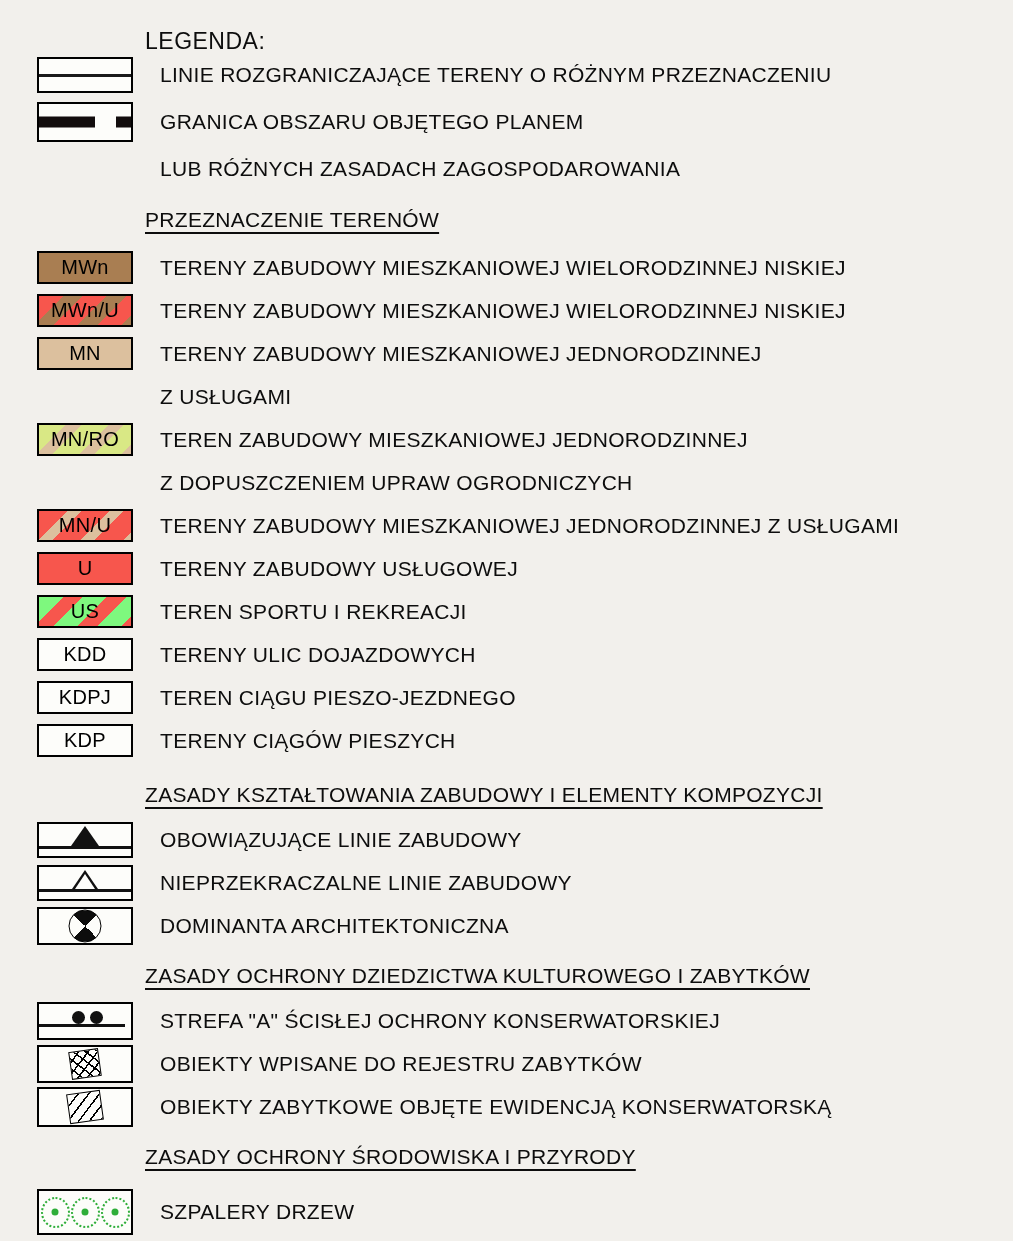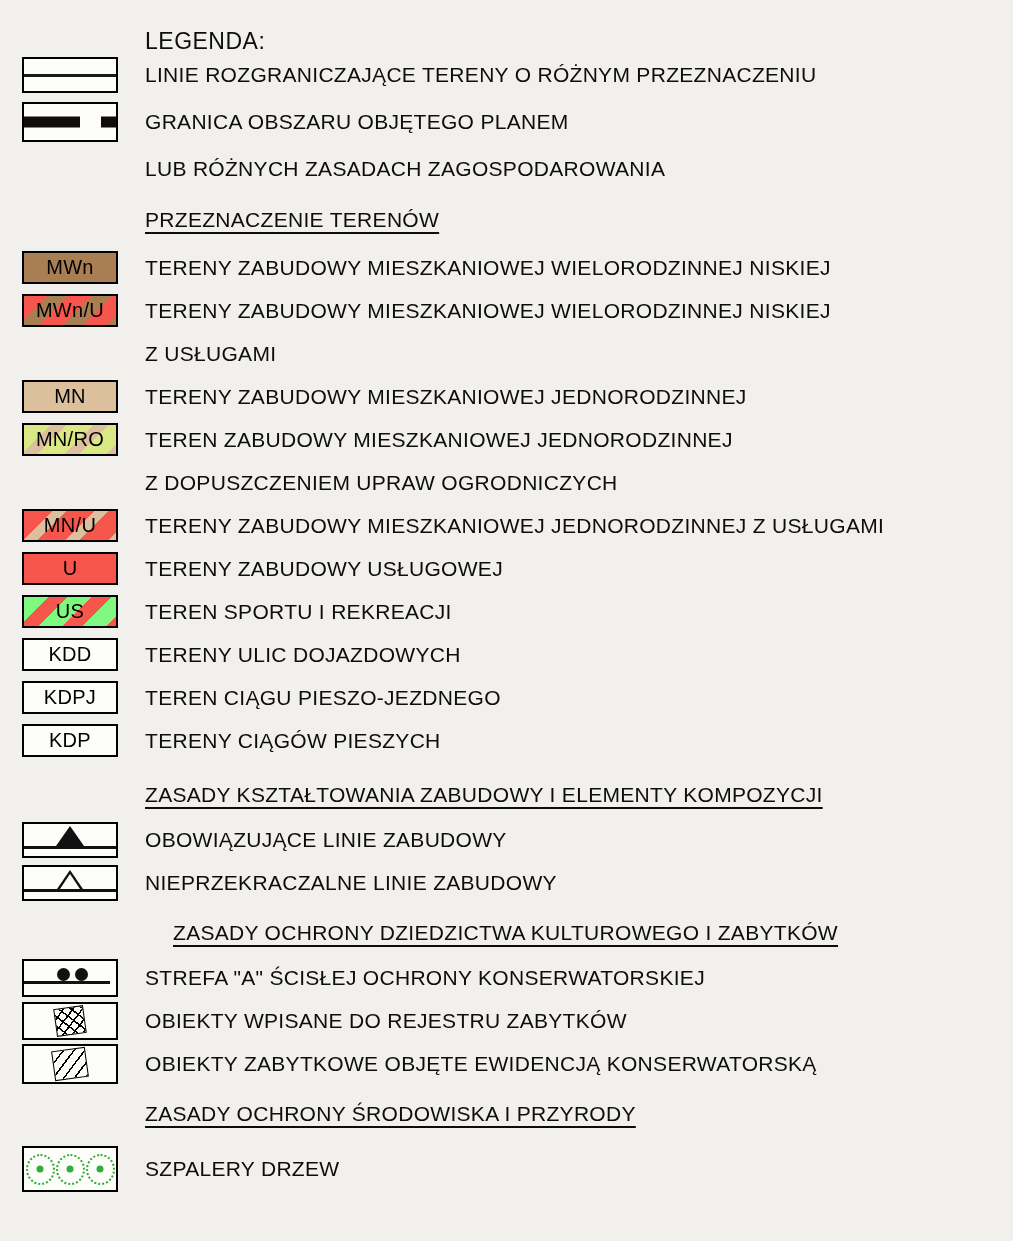--- a/index.html
+++ b/index.html
@@ -9,21 +9,21 @@
     font-family:"Liberation Sans","DejaVu Sans",sans-serif;
     color:#0d0d0d;
     overflow:hidden;
   }
   .legend{width:1013px;height:1241px;position:relative;}
   .title{
     margin:0 0 0 145px;padding-top:28px;
     font-size:23px;letter-spacing:0.5px;
   }
   .row{display:flex;align-items:center;min-height:43px;}
-  .sym-col{width:96px;margin-left:22px;margin-right:27px;flex:none;position:relative;}
+  .sym-col{width:96px;margin-left:37px;margin-right:27px;flex:none;position:relative;}
   .lbl{font-size:21px;letter-spacing:0.3px;white-space:nowrap;}
   .hdr-row{display:flex;align-items:center;min-height:46px;}
   .hdr{
     margin-left:145px;font-size:21px;letter-spacing:0.3px;white-space:nowrap;
     text-decoration:underline;text-underline-offset:5px;
     text-decoration-thickness:2px;
   }
   
   .box{
     box-sizing:border-box;border:2px solid #000;background:#fdfdfa;
@@ -108,21 +108,21 @@
   .tree::after{
     content:"";position:absolute;left:50%;top:50%;transform:translate(-50%,-50%);
     width:7px;height:7px;border-radius:50%;background:var(--tree);
   }
   
   .r-granica{min-height:50px;margin-top:2px;}
   .r-linie{min-height:40px;}
   .h-przeznaczenie{margin-top:8px;min-height:44px;text-align:right;}
   .r-first{margin-top:4px;}
   .h-zasady1{margin-top:10px;}
-  .h-zasady2{margin-top:6px;padding-left:28px;}
+  .h-zasady2{margin-top:6px;}
   .h-zasady3{margin-top:6px;}
   .r-trees{margin-top:6px;min-height:52px;}
 </style>
 </head>
 <body>
 
 <div class="legend">
 
   <div class="title">LEGENDA:</div>
 
@@ -160,29 +160,29 @@
     <div class="lbl">TERENY ZABUDOWY MIESZKANIOWEJ WIELORODZINNEJ NISKIEJ</div>
   </div>
 
   <div class="row">
     <div class="sym-col">
       <div class="swatch sw-mwnu">MWn/U</div>
     </div>
     <div class="lbl">TERENY ZABUDOWY MIESZKANIOWEJ WIELORODZINNEJ NISKIEJ</div>
   </div>
   <div class="row">
+    <div class="sym-col">
+      <div class="swatch sw-mn">MN</div>
+    </div>
+    <div class="lbl">TERENY ZABUDOWY MIESZKANIOWEJ JEDNORODZINNEJ</div>
+  </div>
+
+  <div class="row">
     <div class="sym-col"></div>
     <div class="lbl">Z USŁUGAMI</div>
-  </div>
-
-  <div class="row">
-    <div class="sym-col">
-      <div class="swatch sw-mn">MN</div>
-    </div>
-    <div class="lbl">TERENY ZABUDOWY MIESZKANIOWEJ JEDNORODZINNEJ</div>
   </div>
 
   <div class="row">
     <div class="sym-col">
       <div class="swatch sw-mnro">MN/RO</div>
     </div>
     <div class="lbl">TEREN ZABUDOWY MIESZKANIOWEJ JEDNORODZINNEJ</div>
   </div>
   <div class="row">
     <div class="sym-col"></div>
@@ -249,20 +249,28 @@
     <div class="sym-col">
       <div class="box bline">
         <div class="baseline"></div>
         <div class="tri-outline-outer"></div>
         <div class="tri-outline-inner"></div>
       </div>
     </div>
     <div class="lbl">NIEPRZEKRACZALNE LINIE ZABUDOWY</div>
   </div>
 
+  <div class="row">
+    <div class="sym-col">
+      <div class="box dom">
+        <div class="dom-circle"></div>
+      </div>
+    </div>
+    <div class="lbl">DOMINANTA ARCHITEKTONICZNA</div>
+  </div>
 
   <div class="hdr-row h-zasady2">
     <div class="hdr">ZASADY OCHRONY DZIEDZICTWA KULTUROWEGO I ZABYTKÓW</div>
   </div>
 
   <div class="row">
     <div class="sym-col">
       <div class="box strefa">
         <div class="strefa-line"></div>
         <div class="dot d1"></div>

